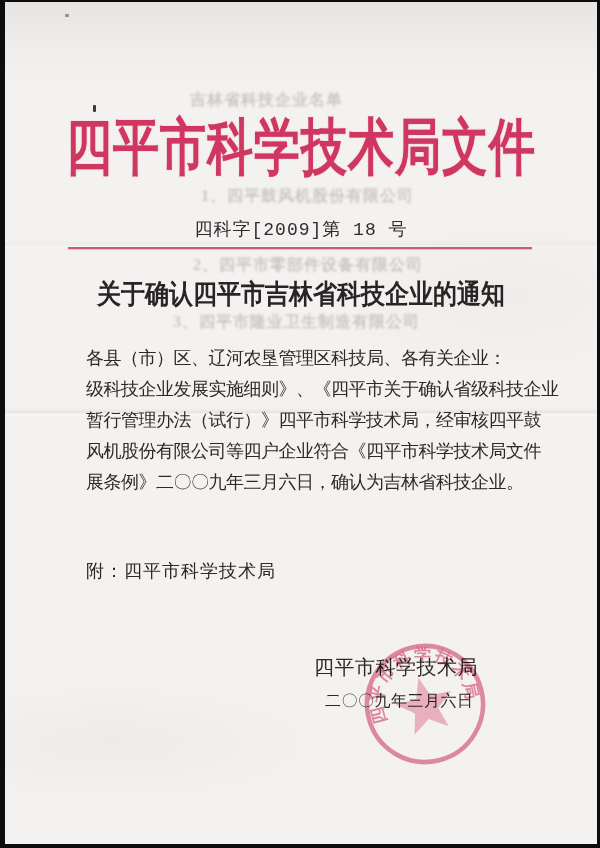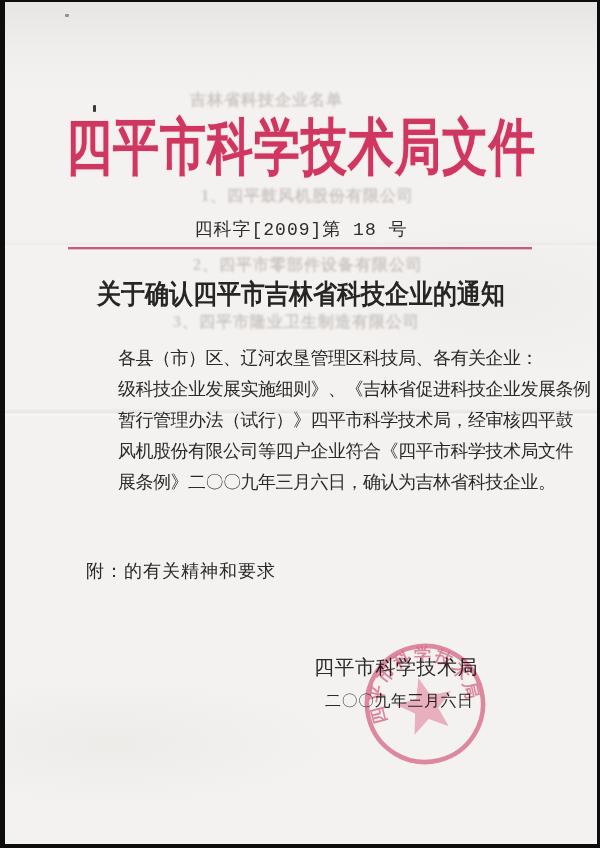--- a/index.html
+++ b/index.html
@@ -50,21 +50,21 @@
   .notice-title{
     position:absolute; top:274px; left:0; width:100%;
     text-align:center; font-size:24px; font-weight:bold; color:#262424;
     transform:scaleY(1.12); transform-origin:50% 0;
     letter-spacing:0px; white-space:nowrap;
   }
   .body-block{
     position:absolute; top:341px; left:81px; width:450px;
     color:#2b2a29; font-size:18px; letter-spacing:-0.5px;
   }
-  .body-line{height:31px; line-height:31px; white-space:nowrap;margin-left:32px;}
+  .body-line{height:31px; line-height:31px; white-space:nowrap;}
   .body-line.indent{padding-left:37px;}
   .attachment{
     position:absolute; top:557px; left:81px;
     font-size:18px; color:#2b2a29; letter-spacing:1px; white-space:nowrap;
   }
   .sig-org{
     position:absolute; top:652px; left:309px;
     font-size:20px; color:#2b2a29; letter-spacing:0.5px; white-space:nowrap;
   }
   .sig-date{
@@ -99,27 +99,27 @@
   <div class="letterhead">四平市科学技术局文件</div>
 
   <div class="doc-number">四科字[2009]第 18 号</div>
 
   <div class="red-line"></div>
 
   <div class="notice-title">关于确认四平市吉林省科技企业的通知</div>
 
   <div class="body-block">
     <div class="body-line">各县（市）区、辽河农垦管理区科技局、各有关企业：</div>
-    <div class="body-line">级科技企业发展实施细则》、《吉林省促进科技企业发展条例</div>
+    <div class="body-line">级科技企业发展实施细则》、《四平市关于确认省级科技企业</div>
     <div class="body-line">暂行管理办法（试行）》四平市科学技术局，经审核四平鼓</div>
     <div class="body-line">风机股份有限公司等四户企业符合《四平市科学技术局文件</div>
     <div class="body-line">展条例》二〇〇九年三月六日，确认为吉林省科技企业。</div>
   </div>
 
-  <div class="attachment">附：的有关精神和要求</div>
+  <div class="attachment">附：四平市科学技术局</div>
 
   <div class="sig-org">四平市科学技术局</div>
   <div class="sig-date">二〇〇九年三月六日</div>
 
   <svg class="seal" viewBox="0 0 134 134">
     <g transform="rotate(-14 67 67)">
       <circle cx="67" cy="67" r="58" fill="none" stroke="var(--seal-red,#dd6487)" stroke-width="4.6" opacity="0.78"></circle>
       <path d="M67 40 L74.3 59.9 L95.5 60.7 L78.9 73.9 L84.6 94.3 L67 82.5 L49.4 94.3 L55.1 73.9 L38.5 60.7 L59.7 59.9 Z" fill="#ec95ae" opacity="0.72"></path>
       <path id="sealArc" d="M 28.4 81.4 A 42 42 0 1 1 105.6 81.4" fill="none"></path>
       <text font-size="17" font-weight="bold" fill="var(--seal-red,#dd6487)" opacity="0.8" letter-spacing="2">

